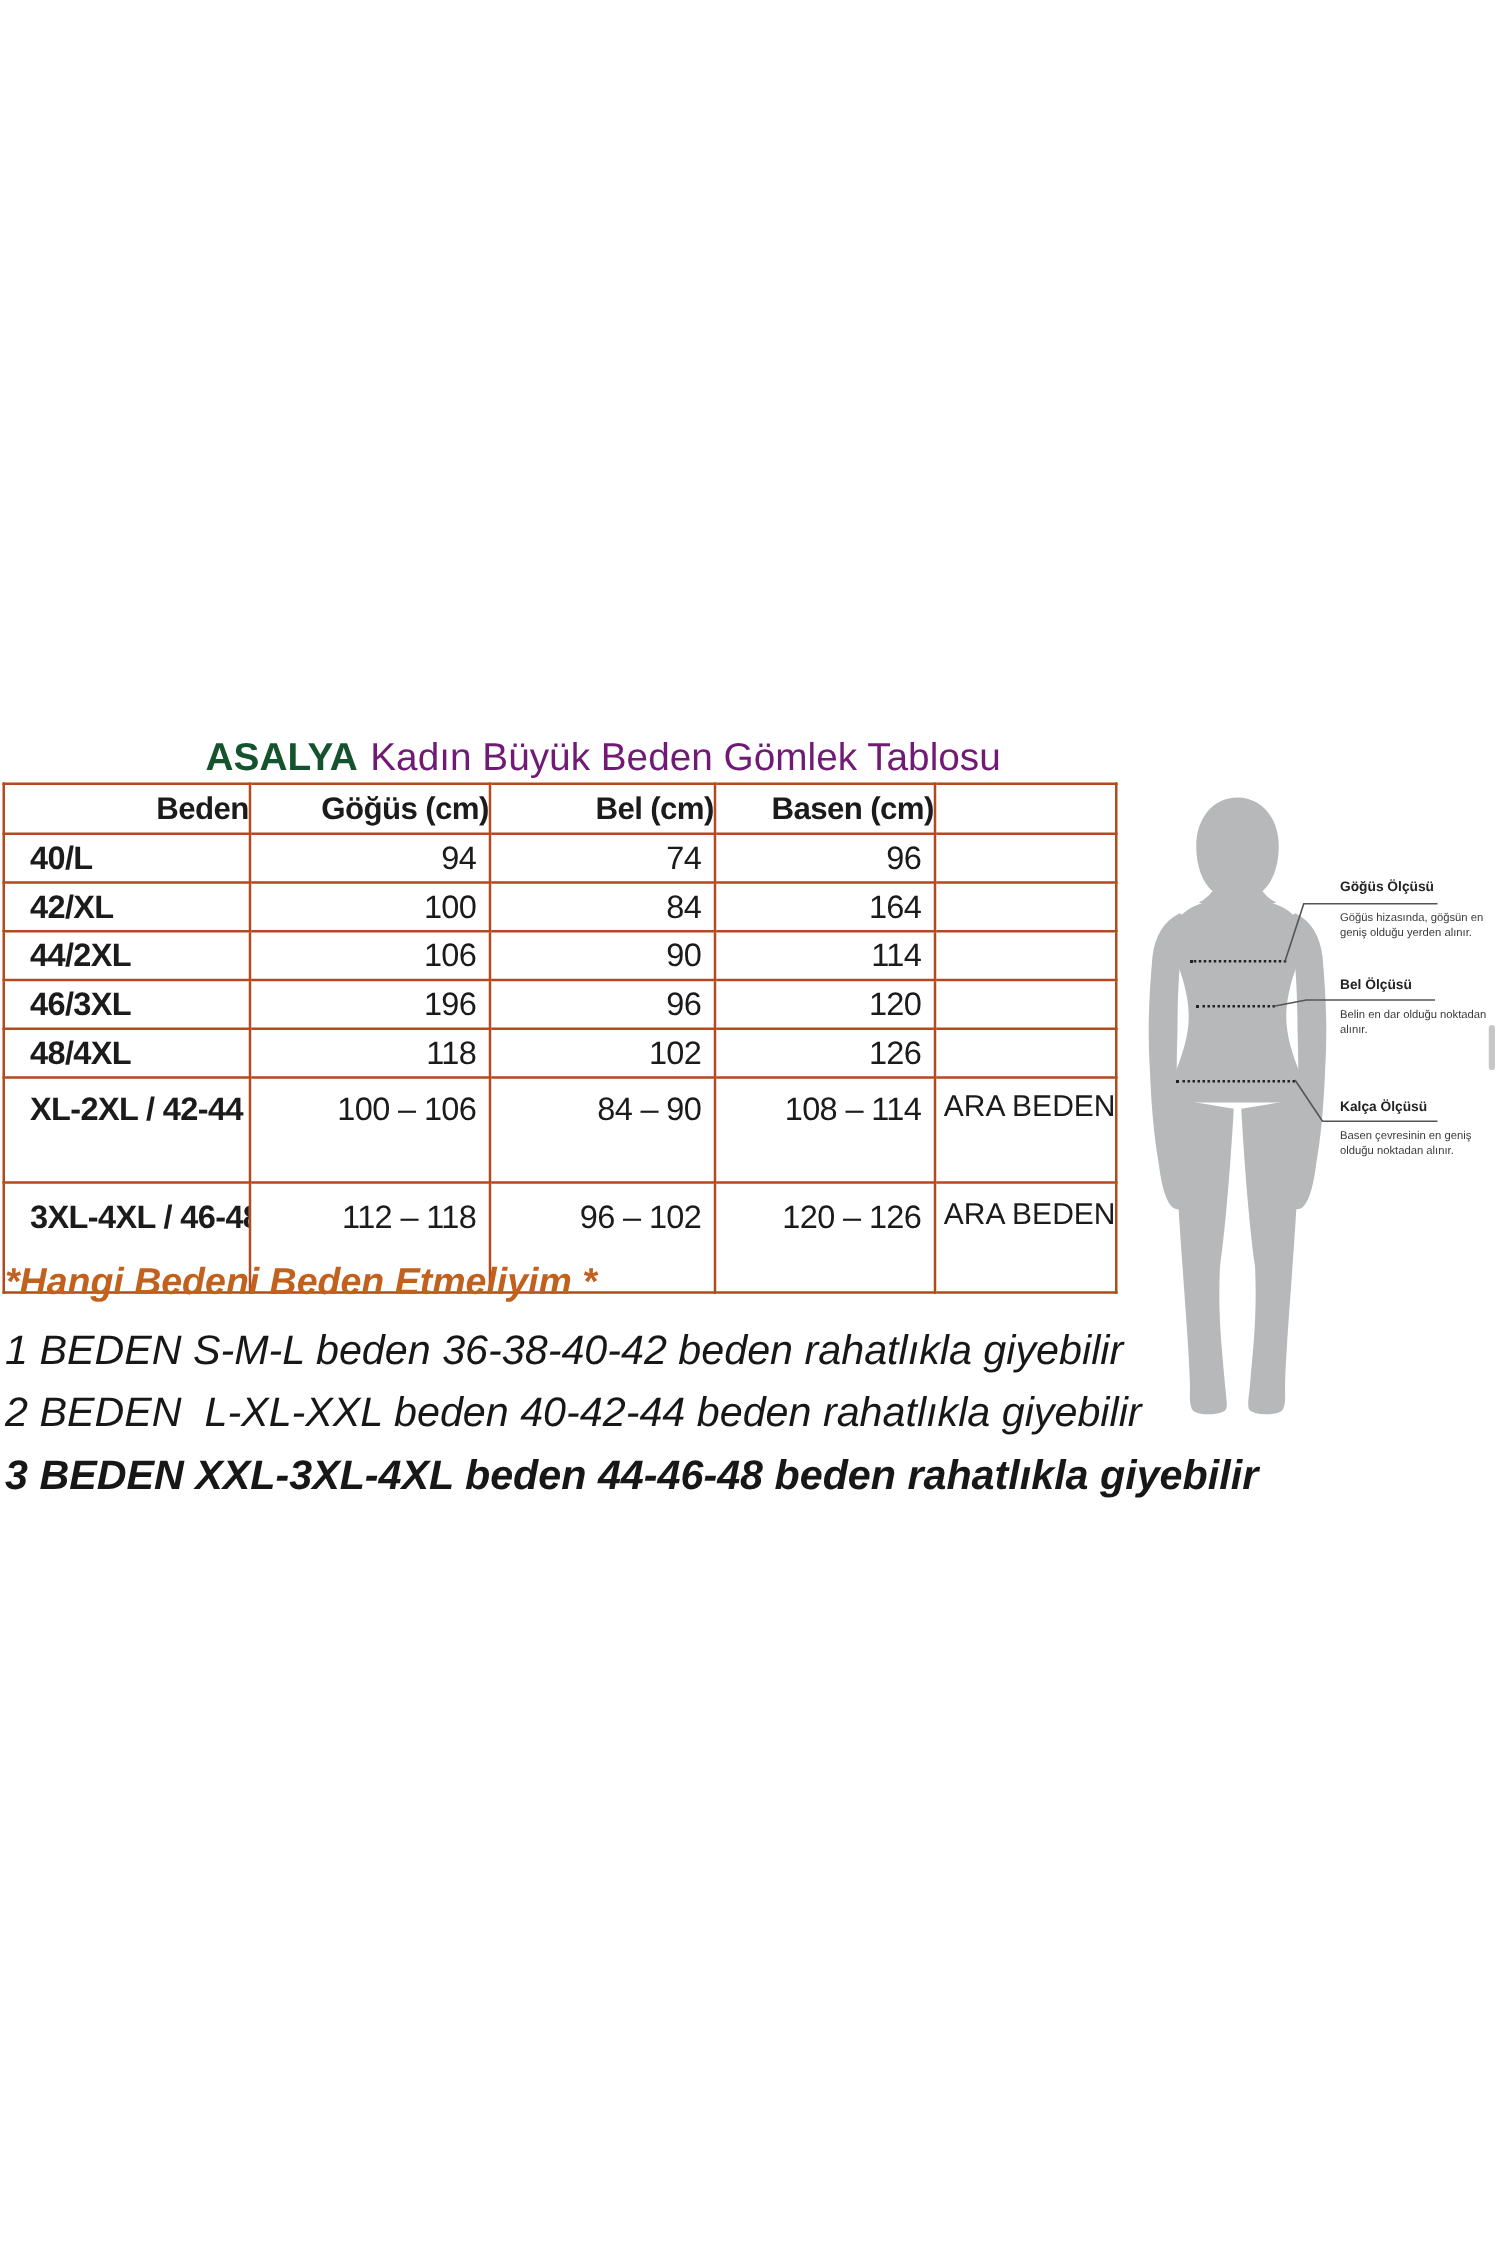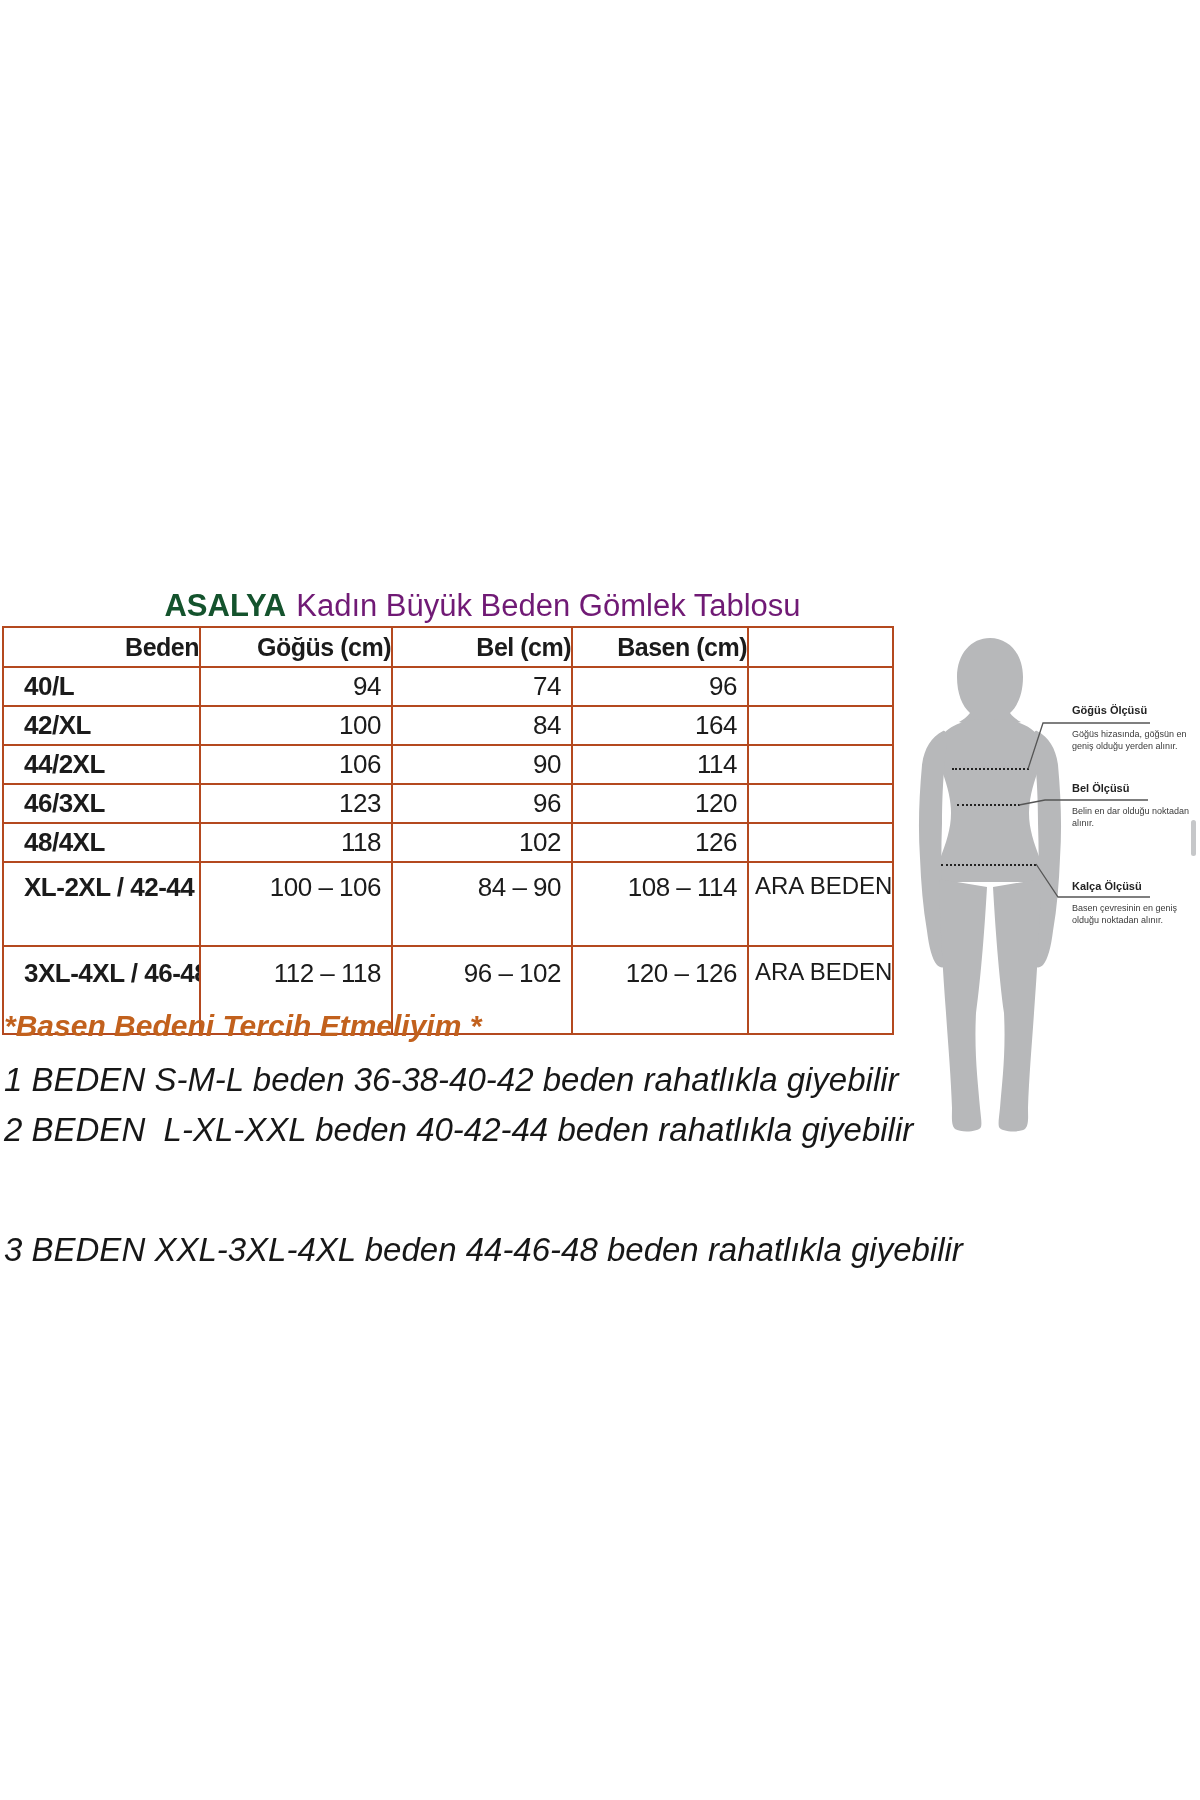--- a/index.html
+++ b/index.html
@@ -30,21 +30,21 @@
   tr.tall-a td{height:72px;vertical-align:top;padding-top:9px;}
   tr.tall-b td{height:74px;vertical-align:top;padding-top:11px;}
   
   .guide-heading{
     position:absolute;left:4px;top:1009px;
     font-size:30px;font-weight:bold;font-style:italic;color:#c2611d;white-space:pre;
   }
   .guide-line{
     position:absolute;left:4px;font-size:33px;font-style:italic;color:#171717;white-space:pre;
   }
-  .gl-0{top:1061px;} .gl-1{top:1111px;} .gl-2{top:1231px;}
+  .gl-0{top:1061px;} .gl-1{top:1111px;} .gl-2{top:1161px;font-weight:bold;}
   
   .silhouette{position:absolute;left:895px;top:613px;width:195px;height:525px;}
   .dotline{position:absolute;border-top:2px dotted #222;height:0;}
   .dot-chest{left:952px;top:768px;width:77px;}
   .dot-waist{left:957px;top:804px;width:63px;}
   .dot-hip{left:941px;top:864px;width:95px;}
   .connectors{position:absolute;left:1000px;top:700px;width:200px;height:210px;}
   .m-label{position:absolute;left:1072px;font-size:11px;font-weight:bold;color:#222;white-space:nowrap;}
   .ml-chest{top:704px;} .ml-waist{top:782px;} .ml-hip{top:880px;}
   .m-desc{position:absolute;left:1072px;width:120px;font-size:9px;line-height:12px;color:#3a3a3a;}
@@ -95,21 +95,21 @@
     </tr>
     <tr>
       <td class="c-beden">44/2XL</td>
       <td class="c-num">106</td>
       <td class="c-num">90</td>
       <td class="c-num">114</td>
       <td class="c-note"></td>
     </tr>
     <tr>
       <td class="c-beden">46/3XL</td>
-      <td class="c-num">123</td>
+      <td class="c-num">196</td>
       <td class="c-num">96</td>
       <td class="c-num">120</td>
       <td class="c-note"></td>
     </tr>
     <tr>
       <td class="c-beden">48/4XL</td>
       <td class="c-num">118</td>
       <td class="c-num">102</td>
       <td class="c-num">126</td>
       <td class="c-note"></td>
@@ -164,18 +164,18 @@
 
   <div class="m-label ml-chest">Göğüs Ölçüsü</div>
   <div class="m-desc md-chest">Göğüs hizasında, göğsün en geniş olduğu yerden alınır.</div>
   <div class="m-label ml-waist">Bel Ölçüsü</div>
   <div class="m-desc md-waist">Belin en dar olduğu noktadan alınır.</div>
   <div class="m-label ml-hip">Kalça Ölçüsü</div>
   <div class="m-desc md-hip">Basen çevresinin en geniş olduğu noktadan alınır.</div>
 
   <div class="scrollbar-frag"></div>
 
-  <div class="guide-heading">*Basen Bedeni Tercih Etmeliyim *</div>
+  <div class="guide-heading">*Hangi Bedeni Beden Etmeliyim *</div>
   <div class="guide-line gl-0">1 BEDEN S-M-L beden 36-38-40-42 beden rahatlıkla giyebilir</div>
   <div class="guide-line gl-1">2 BEDEN  L-XL-XXL beden 40-42-44 beden rahatlıkla giyebilir</div>
   <div class="guide-line gl-2">3 BEDEN XXL-3XL-4XL beden 44-46-48 beden rahatlıkla giyebilir</div>
 
 </div>
 
 </body></html>

